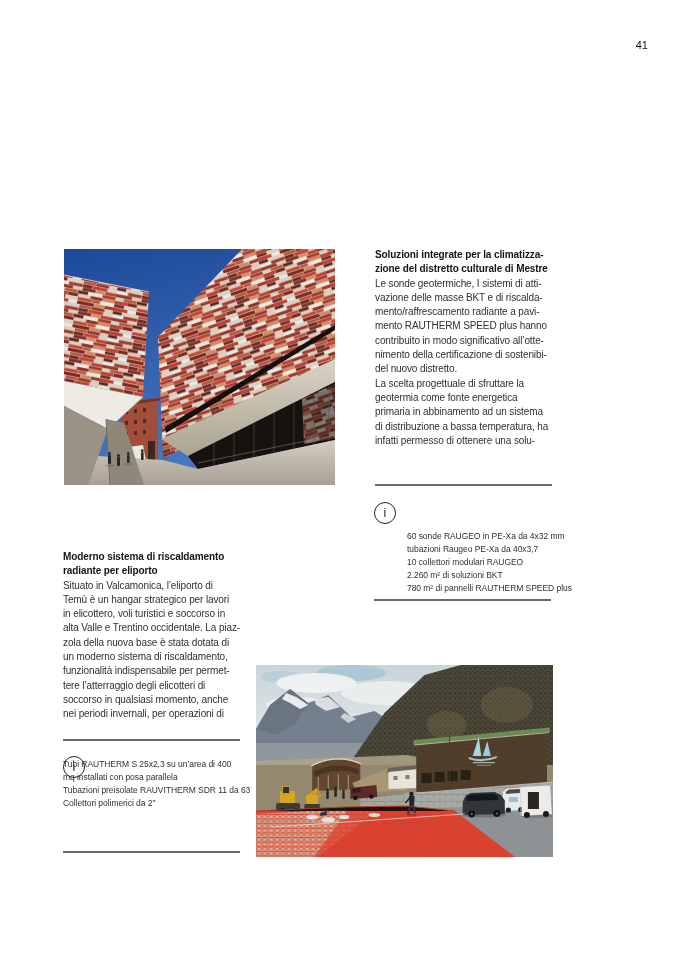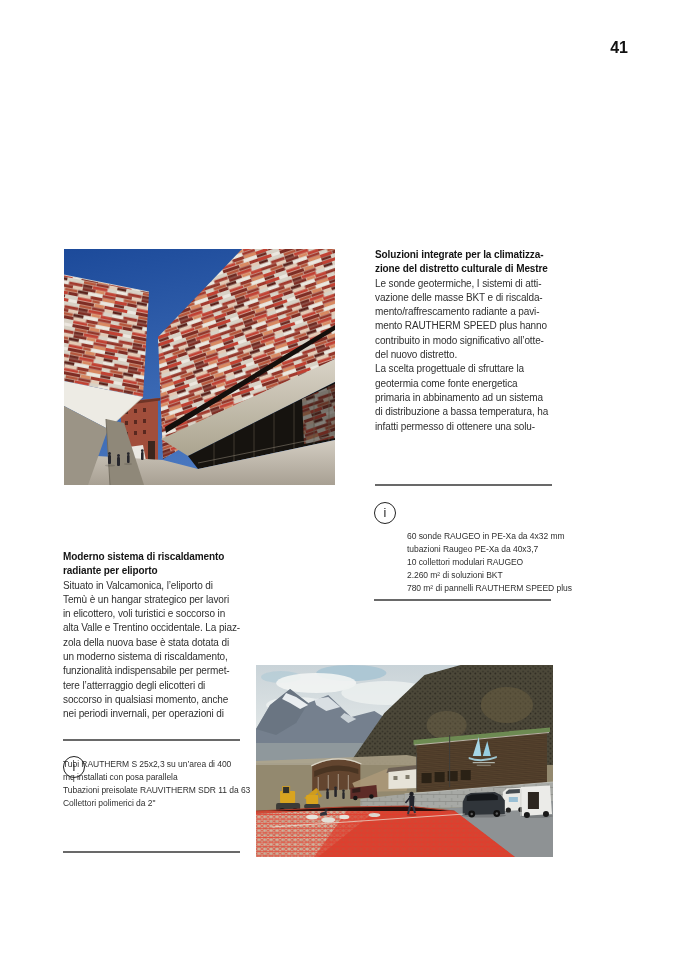--- a/index.html
+++ b/index.html
@@ -1,19 +1,19 @@
 <!DOCTYPE html>
 <html><head>
 <meta charset="utf-8">
 <style>
   html,body{margin:0;padding:0;background:#ffffff;}
   .page{position:relative;width:678px;height:959px;background:#ffffff;overflow:hidden;
         font-family:"Liberation Sans",sans-serif;}
-  .page-number{position:absolute;top:39px;left:592px;width:36px;text-align:right;
-        font-size:16px;font-weight:bold;color:#111;}
+  .page-number{position:absolute;top:39px;left:612px;width:36px;text-align:right;
+        font-size:11px;font-weight:normal;color:#111;}
   .photo{position:absolute;margin:0;padding:0;}
   .photo svg{display:block;width:100%;height:100%;}
   .building-photo{left:64px;top:249px;width:271px;height:236px;}
   .helipad-photo{left:256px;top:665px;width:297px;height:192px;}
   .article{position:absolute;width:210px;}
   .right-article{left:375px;top:248px;}
   .left-article{left:63px;top:550px;}
   .h{margin:0;font-size:10px;font-weight:bold;line-height:14.3px;letter-spacing:-0.1px;color:#141414;}
   .bodytxt{margin:0;font-size:10px;font-weight:normal;line-height:14.3px;letter-spacing:-0.12px;color:#303030;}
   .ln{display:block;white-space:nowrap;}
@@ -154,20 +154,21 @@
     <h3 class="h">
       <span class="ln">Soluzioni integrate per la climatizza-</span>
       <span class="ln">zione del distretto culturale di Mestre</span>
     </h3>
     <p class="bodytxt">
       <span class="ln">Le sonde geotermiche, I sistemi di atti-</span>
       <span class="ln">vazione delle masse BKT e di riscalda-</span>
       <span class="ln">mento/raffrescamento radiante a pavi-</span>
       <span class="ln">mento RAUTHERM SPEED plus hanno</span>
       <span class="ln">contribuito in modo significativo all’otte-</span>
+      <span class="ln">nimento della certificazione di sostenibi-</span>
       <span class="ln">del nuovo distretto.</span>
       <span class="ln">La scelta progettuale di sfruttare la</span>
       <span class="ln">geotermia come fonte energetica</span>
       <span class="ln">primaria in abbinamento ad un sistema</span>
       <span class="ln">di distribuzione a bassa temperatura, ha</span>
       <span class="ln">infatti permesso di ottenere una solu-</span>
     </p>
   </section>
 
   <div class="rule rule-r1"></div>

